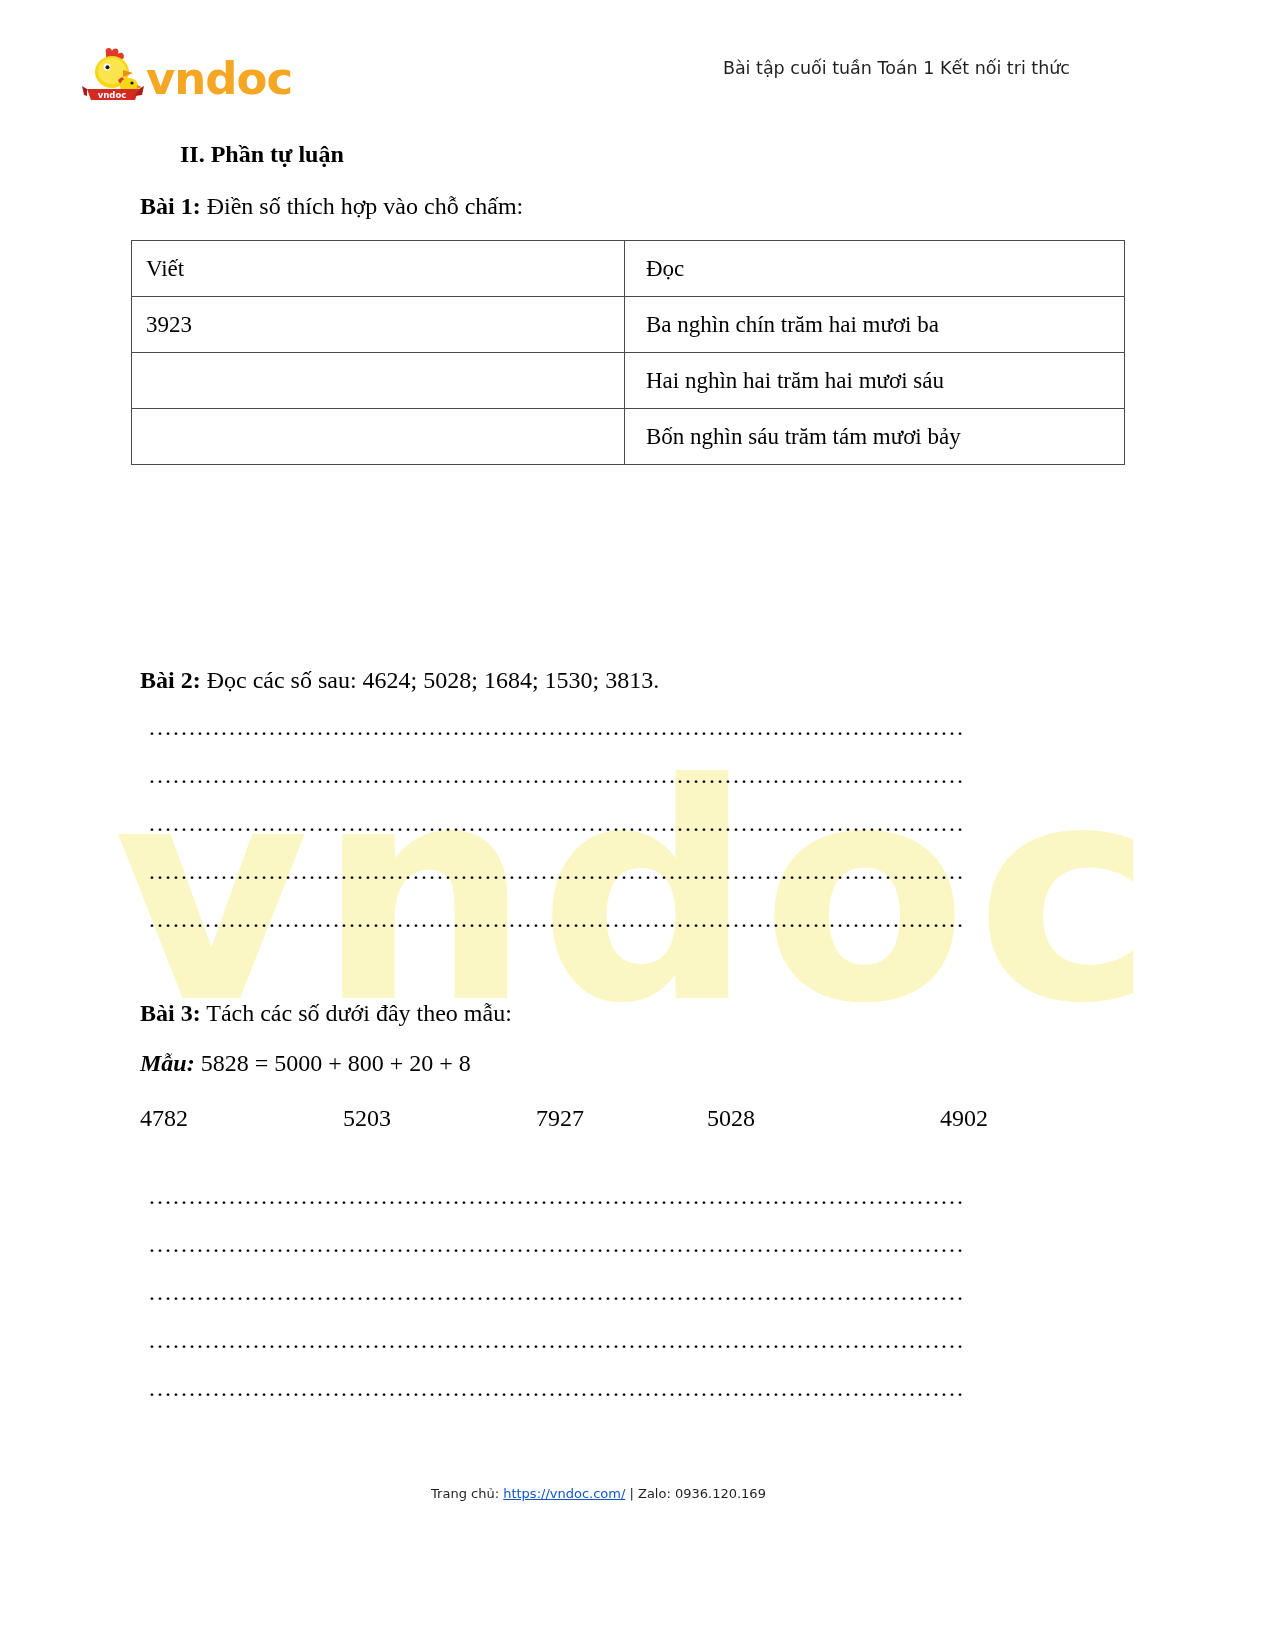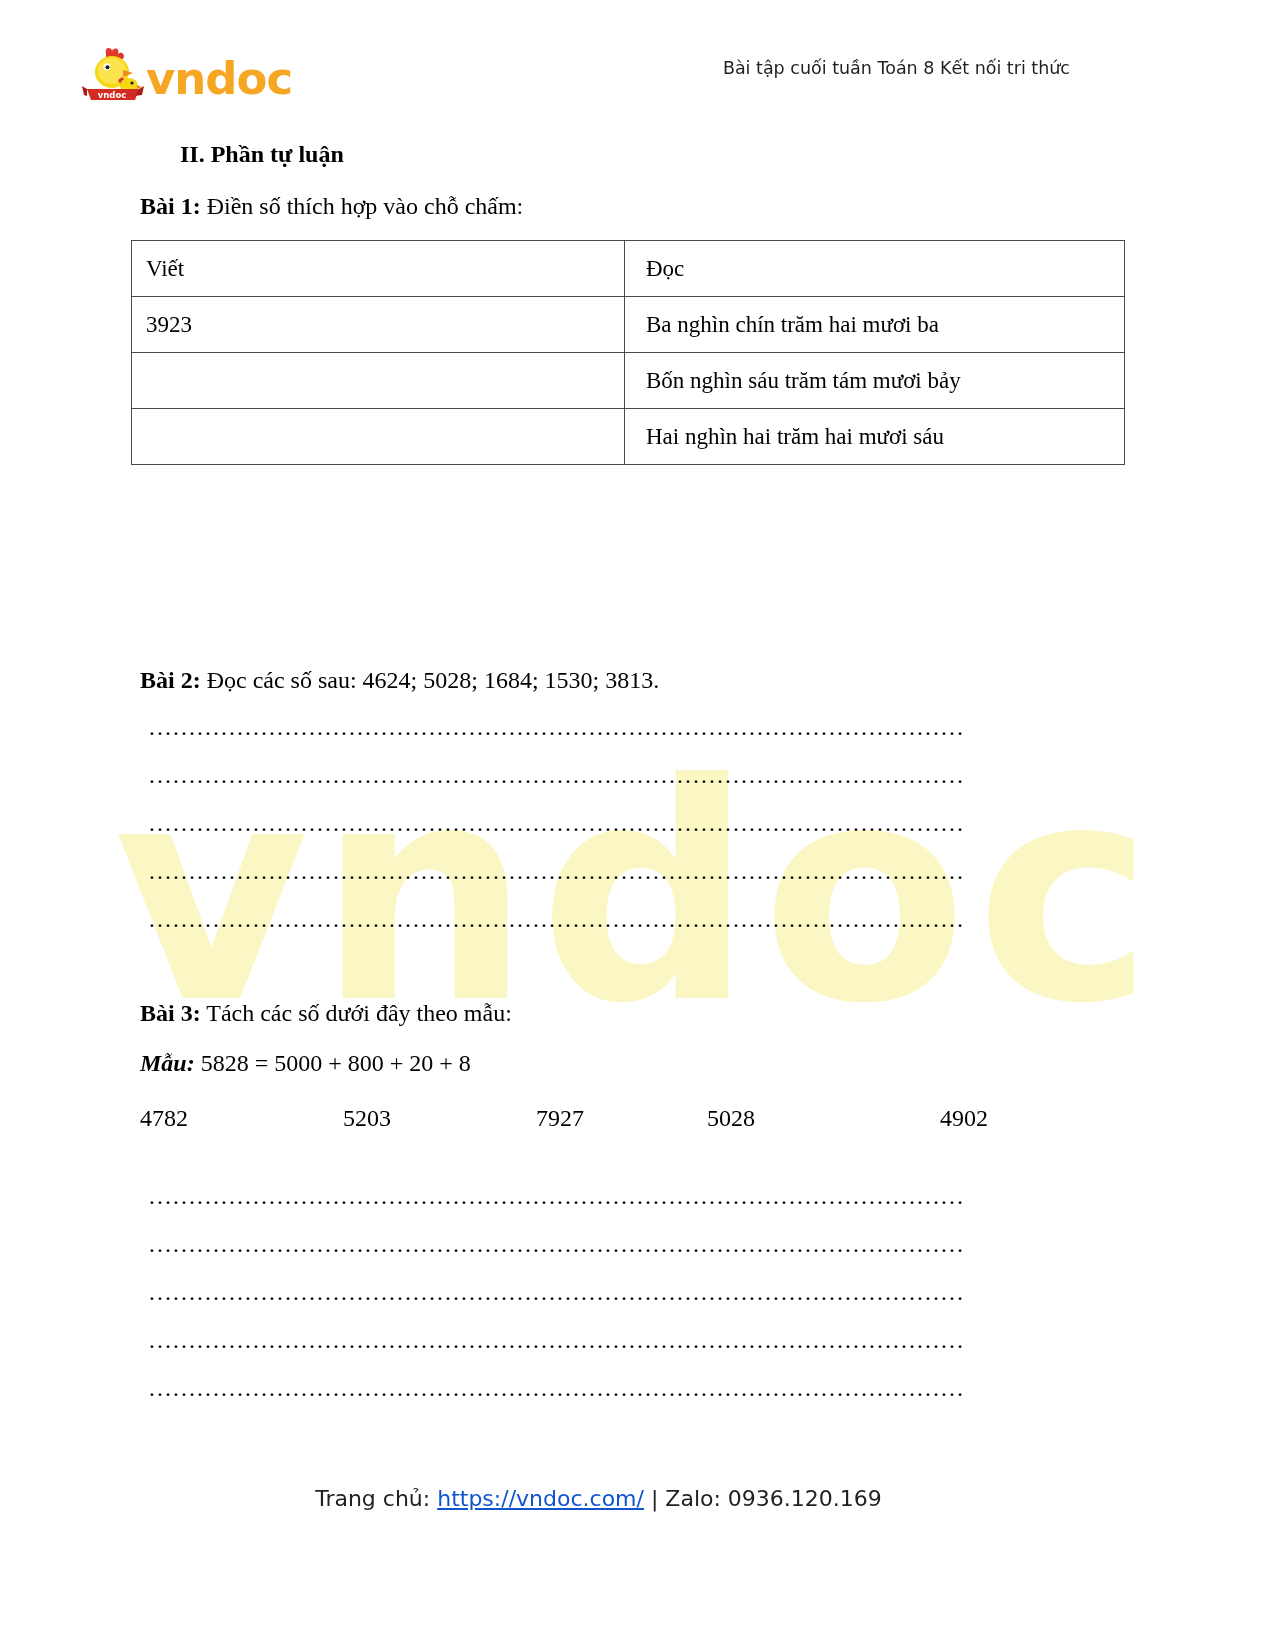--- a/index.html
+++ b/index.html
@@ -132,21 +132,21 @@
   }
   .num-row span { position: absolute; top: 0; }
 
   
   .footer {
     position: absolute;
     left: 0; top: 1486px;
     width: 1197px;
     text-align: center;
     font-family: "DejaVu Sans", sans-serif;
-    font-size: 22px;
+    font-size: 13px;
     color: #231f20;
   }
   .footer a {
     color: #1155cc;
     text-decoration: underline;
   }
 </style>
 </head>
 <body>
 
@@ -178,21 +178,21 @@
             <path d="M55 39 L60 41 L55 43 Z" fill="#f08b1d"></path>
 
             <path d="M5 43 L57 43 L53 54 L9 54 Z" fill="#d32b21"></path>
             <path d="M5 43 L0 40 L2 49 L5 50 Z" fill="#a81f18"></path>
             <path d="M57 43 L62 40 L60 49 L53 50 Z" fill="#a81f18"></path>
             <text x="30" y="51.5" font-family="DejaVu Sans, sans-serif" font-size="8.5" font-weight="bold" fill="#ffffff" text-anchor="middle">vndoc</text>
           </svg>
         </span>
         <span class="logo-text">vndoc</span>
       </div>
-      <div class="header-title">Bài tập cuối tuần Toán 8 Kết nối tri thức</div>
+      <div class="header-title">Bài tập cuối tuần Toán 1 Kết nối tri thức</div>
     </div>
 
     <div class="section-title" style="top:141px;">II. Phần tự luận</div>
 
     <div class="para" style="top:193px;">
       <b>Bài 1:</b>
       <span>Điền số thích hợp vào chỗ chấm:</span>
     </div>
 
     <table class="ex-table">
@@ -200,25 +200,25 @@
         <tr>
           <td class="c1">Viết</td>
           <td class="c2">Đọc</td>
         </tr>
         <tr>
           <td class="c1">3923</td>
           <td class="c2">Ba nghìn chín trăm hai mươi ba</td>
         </tr>
         <tr>
           <td class="c1"></td>
+          <td class="c2">Hai nghìn hai trăm hai mươi sáu</td>
+        </tr>
+        <tr>
+          <td class="c1"></td>
           <td class="c2">Bốn nghìn sáu trăm tám mươi bảy</td>
-        </tr>
-        <tr>
-          <td class="c1"></td>
-          <td class="c2">Hai nghìn hai trăm hai mươi sáu</td>
         </tr>
       </tbody>
     </table>
 
     <div class="para" style="top:667px;">
       <b>Bài 2:</b>
       <span>Đọc các số sau: 4624; 5028; 1684; 1530; </span><span class="hl">3813</span><span>.</span>
     </div>
 
     <div class="dots" style="top:714px;">…………………………………………………………………………………………</div>

